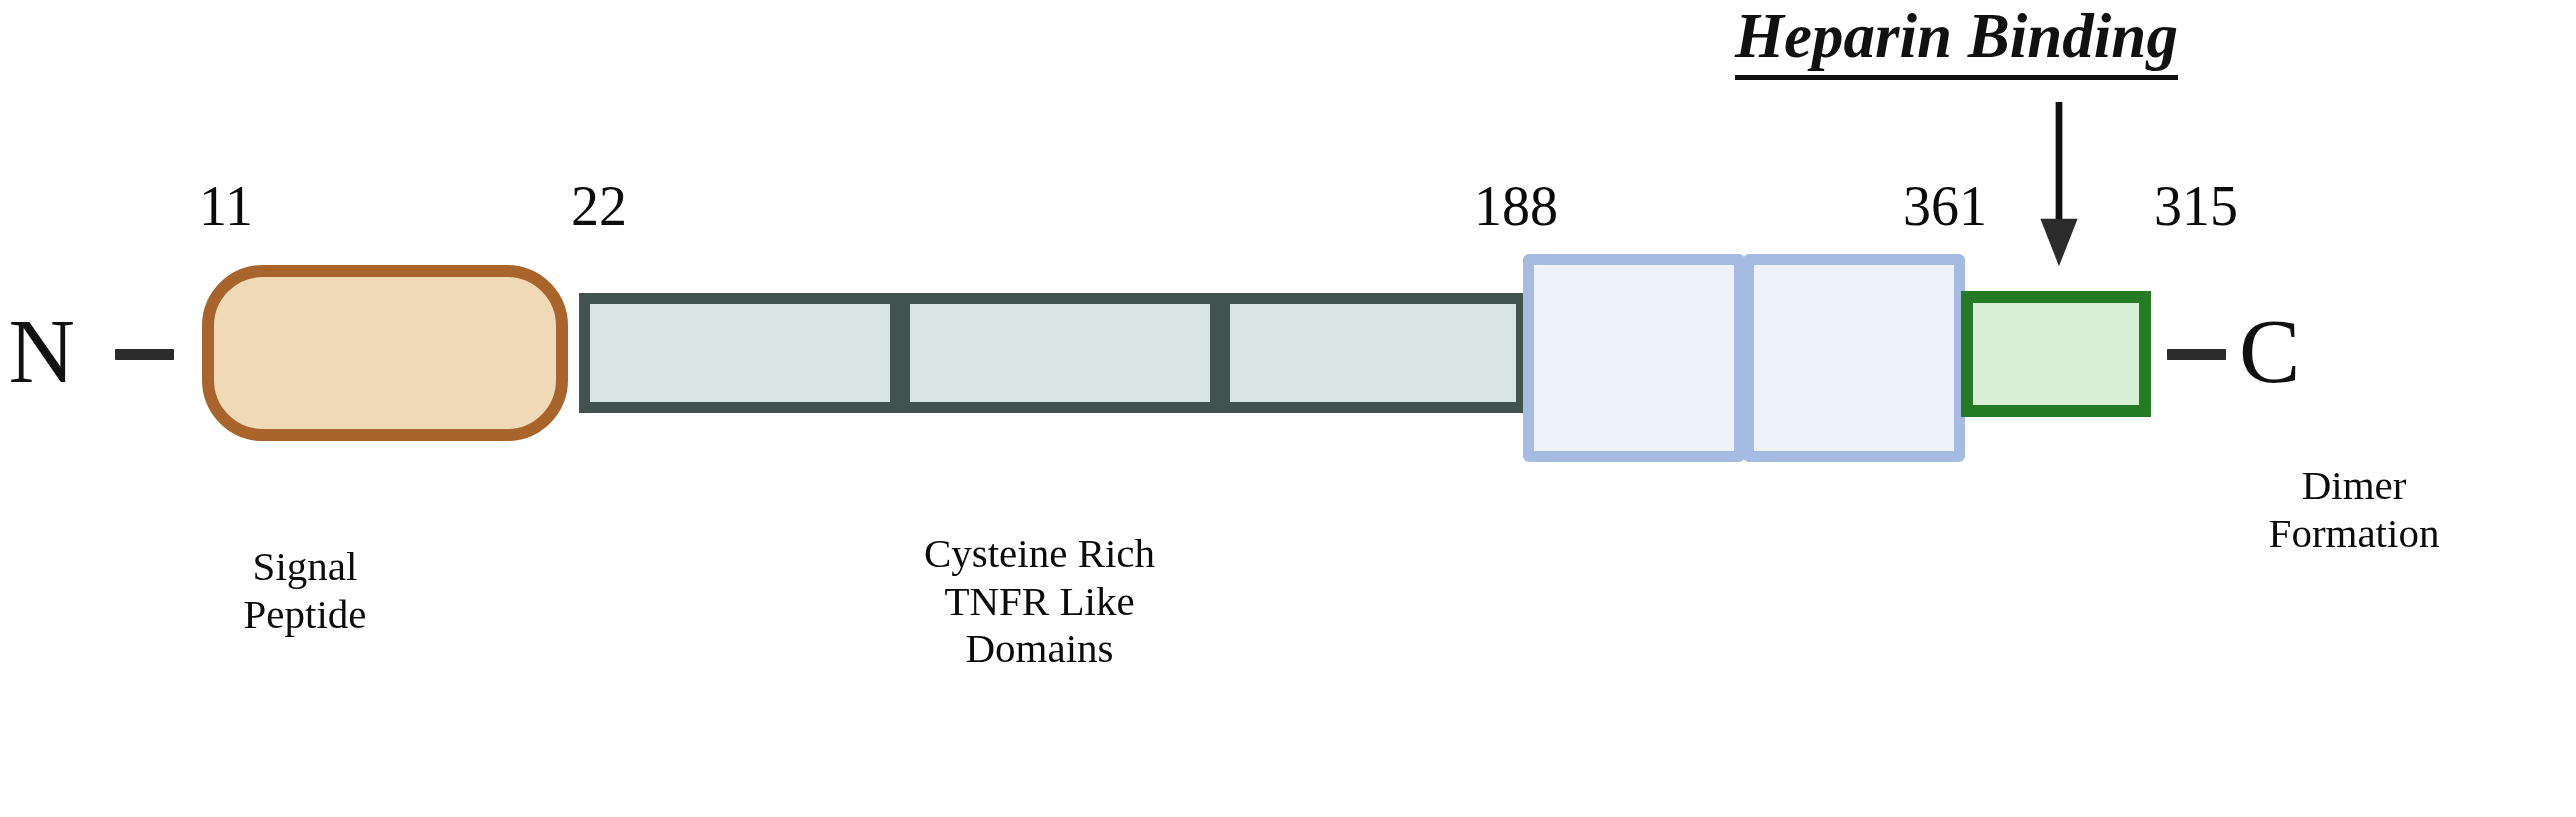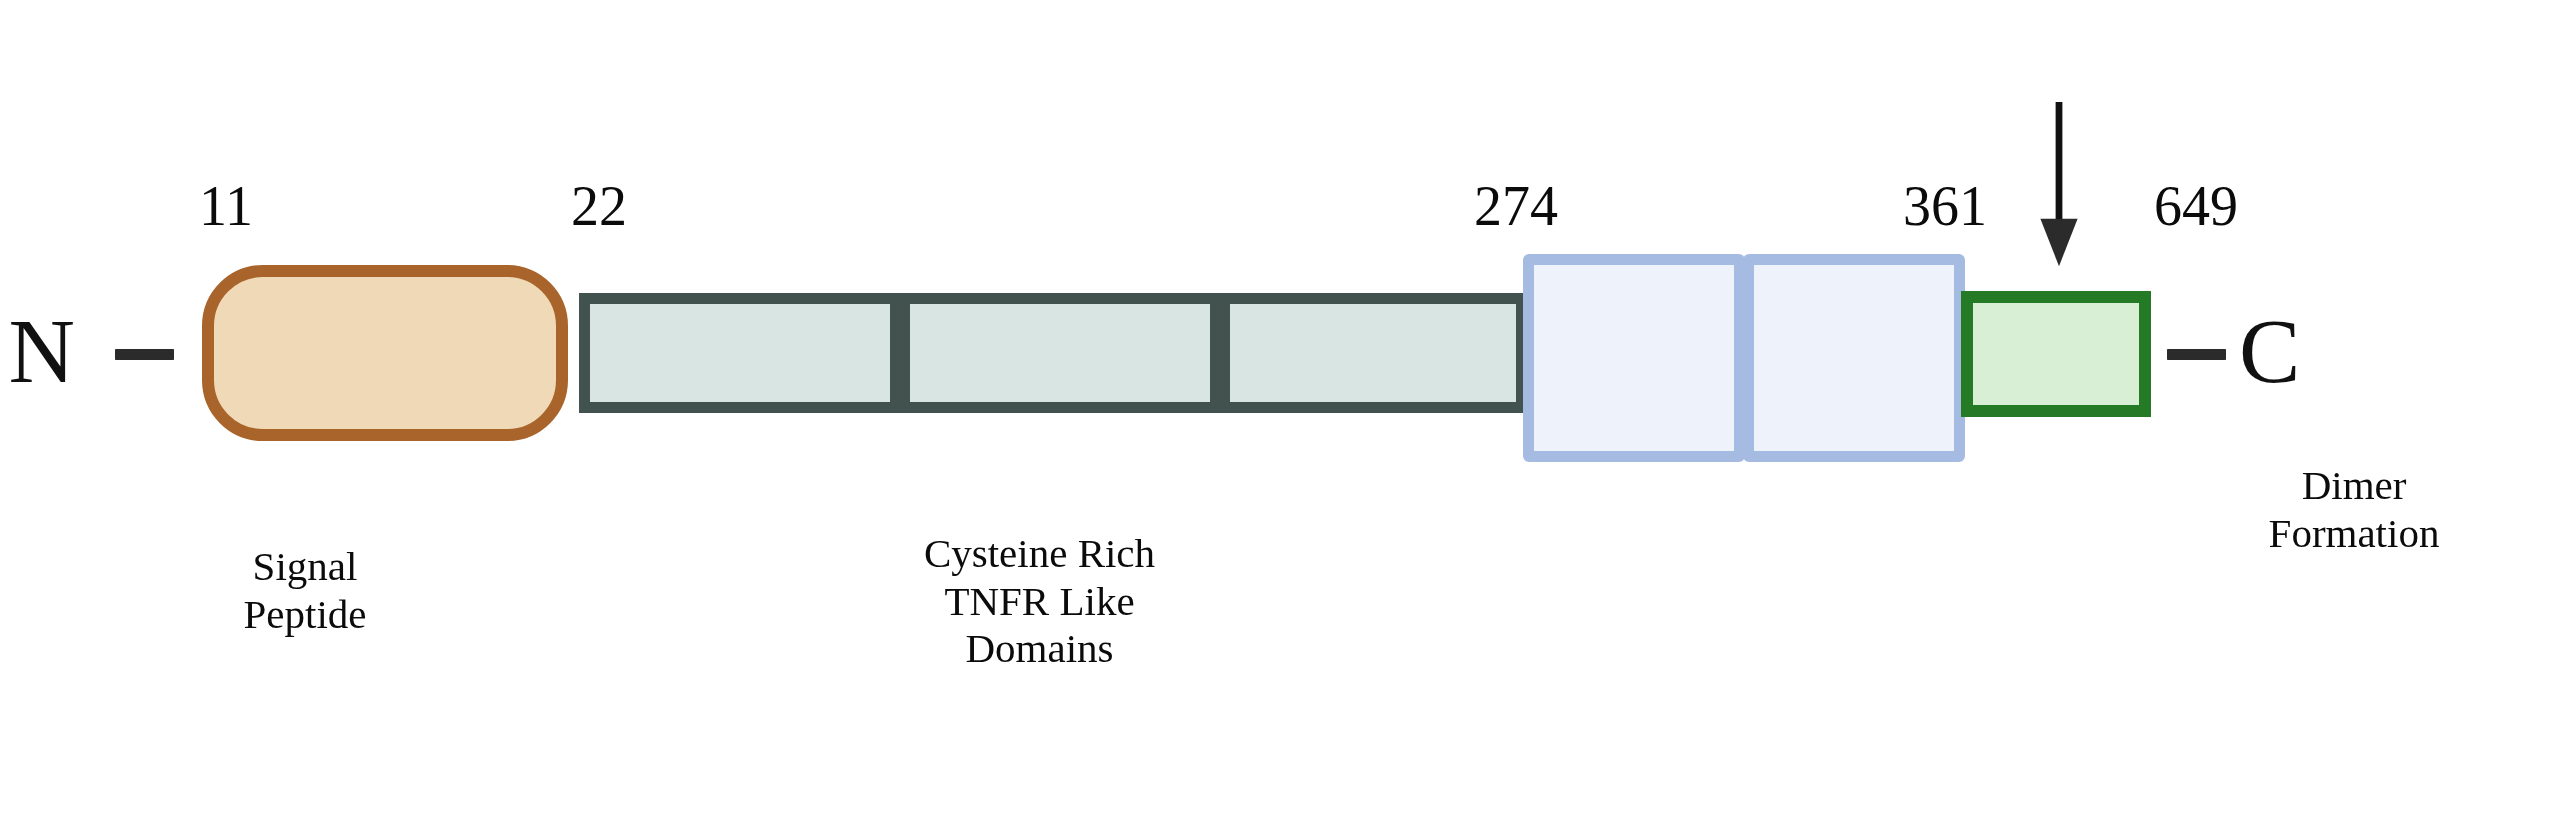--- a/index.html
+++ b/index.html
@@ -137,38 +137,39 @@
 </head>
 <body>
 
 <div id="canvas">
 
   <div class="terminus" id="terminus-n">N</div>
   <div class="bond-dash" id="bond-n"></div>
 
   <div class="residue-number" id="residue-11">11</div>
   <div class="residue-number" id="residue-22">22</div>
-  <div class="residue-number" id="residue-188">274</div>
+  <div class="residue-number" id="residue-188">188</div>
   <div class="residue-number" id="residue-361">361</div>
-  <div class="residue-number" id="residue-401">649</div>
+  <div class="residue-number" id="residue-401">315</div>
 
   <div class="domain-box" id="box-signal-peptide"></div>
 
   <div class="domain-box cys-box" id="box-cys-1"></div>
   <div class="domain-box cys-box" id="box-cys-2"></div>
   <div class="domain-box cys-box" id="box-cys-3"></div>
 
   <div class="domain-box death-box" id="box-death-1"></div>
   <div class="domain-box death-box" id="box-death-2"></div>
 
   <div class="domain-box" id="box-dimer"></div>
 
   <div class="bond-dash" id="bond-c"></div>
   <div class="terminus" id="terminus-c">C</div>
 
+  <div id="heparin-label">Heparin Binding</div>
   <svg id="heparin-arrow" viewBox="0 0 54 195">
     <line x1="27" y1="0" x2="27" y2="150" stroke="#111111" stroke-width="8"></line>
     <polygon points="27,194 5,138 49,138" fill="#2b2b2b"></polygon>
   </svg>
 
   <div class="caption" id="caption-signal-peptide">Signal
 Peptide</div>
   <div class="caption" id="caption-cysteine-rich">Cysteine Rich
 TNFR Like
 Domains</div>

